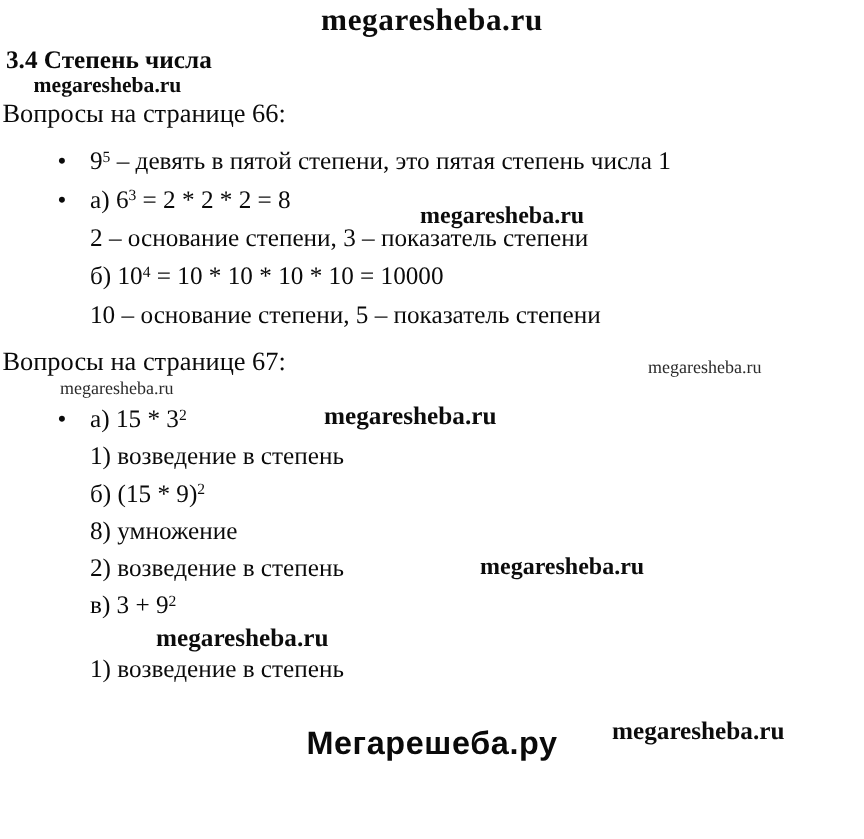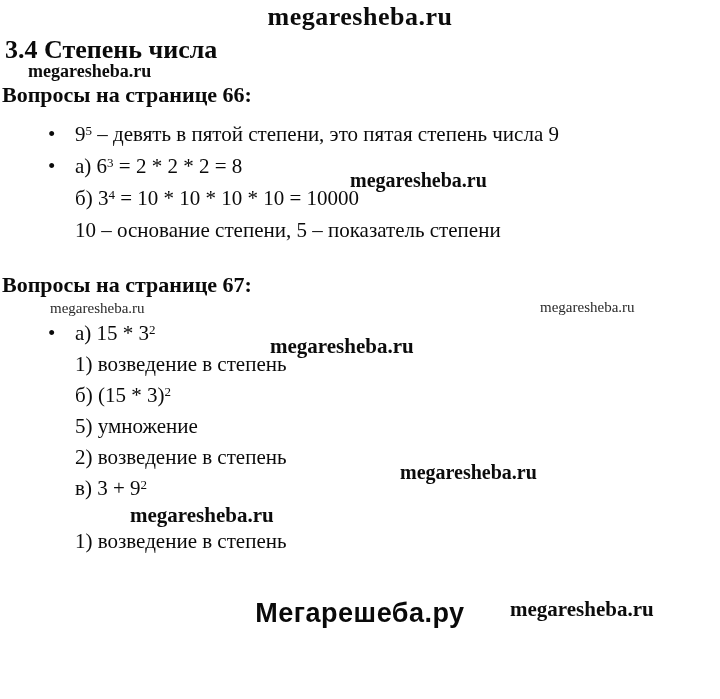--- a/index.html
+++ b/index.html
@@ -46,30 +46,30 @@
   .wm-under-67 {
     font-weight:normal;
     color:#2a2a2a;
     font-size:15px;
     line-height:16px;
     margin-left:50px;
     margin-top:2px;
   }
 
   .doc-title {
-    font-size:26px; font-weight:bold;
+    font-size:21px; font-weight:bold;
     line-height:24px;
     margin:6px 0 0 5px;
   }
   .section-heading {
-    font-size:22px; font-weight:bold;
+    font-size:22px; font-weight:normal;
     line-height:26px;
     margin:1px 0 0 2px;
   }
-  .section-heading.s67 { margin-top:26px; }
+  .section-heading.s67 { margin-top:10px; }
 
   .answers { margin-top:10px; }
   .answers.s67 { margin-top:2px; }
   .line {
     margin-left:75px;
     font-size:21px;
     line-height:32px;
     position:relative;
     white-space:nowrap;
   }
@@ -84,51 +84,52 @@
     font-size:13px;
     line-height:0;
     vertical-align:6px;
   }
   .footer-brand {
     font-family:"Liberation Sans", sans-serif;
     font-weight:bold;
     font-size:27px;
     line-height:32px;
     text-align:center;
-    margin-top:40px;
+    margin-top:30px;
     letter-spacing:0.5px;
   }
 </style>
 </head>
 <body>
 
 <div class="wm wm-top">megaresheba.ru</div>
 
 <div class="doc-title">3.4 Степень числа</div>
 
 <div class="wm wm-under-title">megaresheba.ru</div>
 
 <div class="section-heading">Вопросы на странице 66:</div>
 
 <div class="answers s66">
-  <div class="line bulleted"><span>9</span><sup>5</sup><span> – девять в пятой степени, это пятая степень числа 9</span></div>
+  <div class="line bulleted"><span>9</span><sup>5</sup><span> – девять в пятой степени, это пятая степень числа 1</span></div>
   <div class="line bulleted"><span>а) 6</span><sup>3</sup><span> = 2 * 2 * 2 = 8</span></div>
-  <div class="line"><span>б) 3</span><sup>4</sup><span> = 10 * 10 * 10 * 10 = 10000</span></div>
+  <div class="line"><span>2 – основание степени, 3 – показатель степени</span></div>
+  <div class="line"><span>б) 10</span><sup>4</sup><span> = 10 * 10 * 10 * 10 = 10000</span></div>
   <div class="line"><span>10 – основание степени, 5 – показатель степени</span></div>
 </div>
 
 <div class="section-heading s67">Вопросы на странице 67:</div>
 
 <div class="wm wm-under-67">megaresheba.ru</div>
 
 <div class="answers s67">
   <div class="line bulleted"><span>а) 15 * 3</span><sup>2</sup><span></span></div>
   <div class="line"><span>1) возведение в степень</span></div>
-  <div class="line"><span>б) (15 * 3)</span><sup>2</sup><span></span></div>
-  <div class="line"><span>5) умножение</span></div>
+  <div class="line"><span>б) (15 * 9)</span><sup>2</sup><span></span></div>
+  <div class="line"><span>8) умножение</span></div>
   <div class="line"><span>2) возведение в степень</span></div>
   <div class="line"><span>в) 3 + 9</span><sup>2</sup><span></span></div>
   <div class="wm wm-under-v">megaresheba.ru</div>
   <div class="line"><span>1) возведение в степень</span></div>
 </div>
 
 <div class="footer-brand">Мегарешеба.ру</div>
 
 <div class="wm wm-abs wm-mid1">megaresheba.ru</div>
 <div class="wm wm-abs wm-light wm-right67">megaresheba.ru</div>

